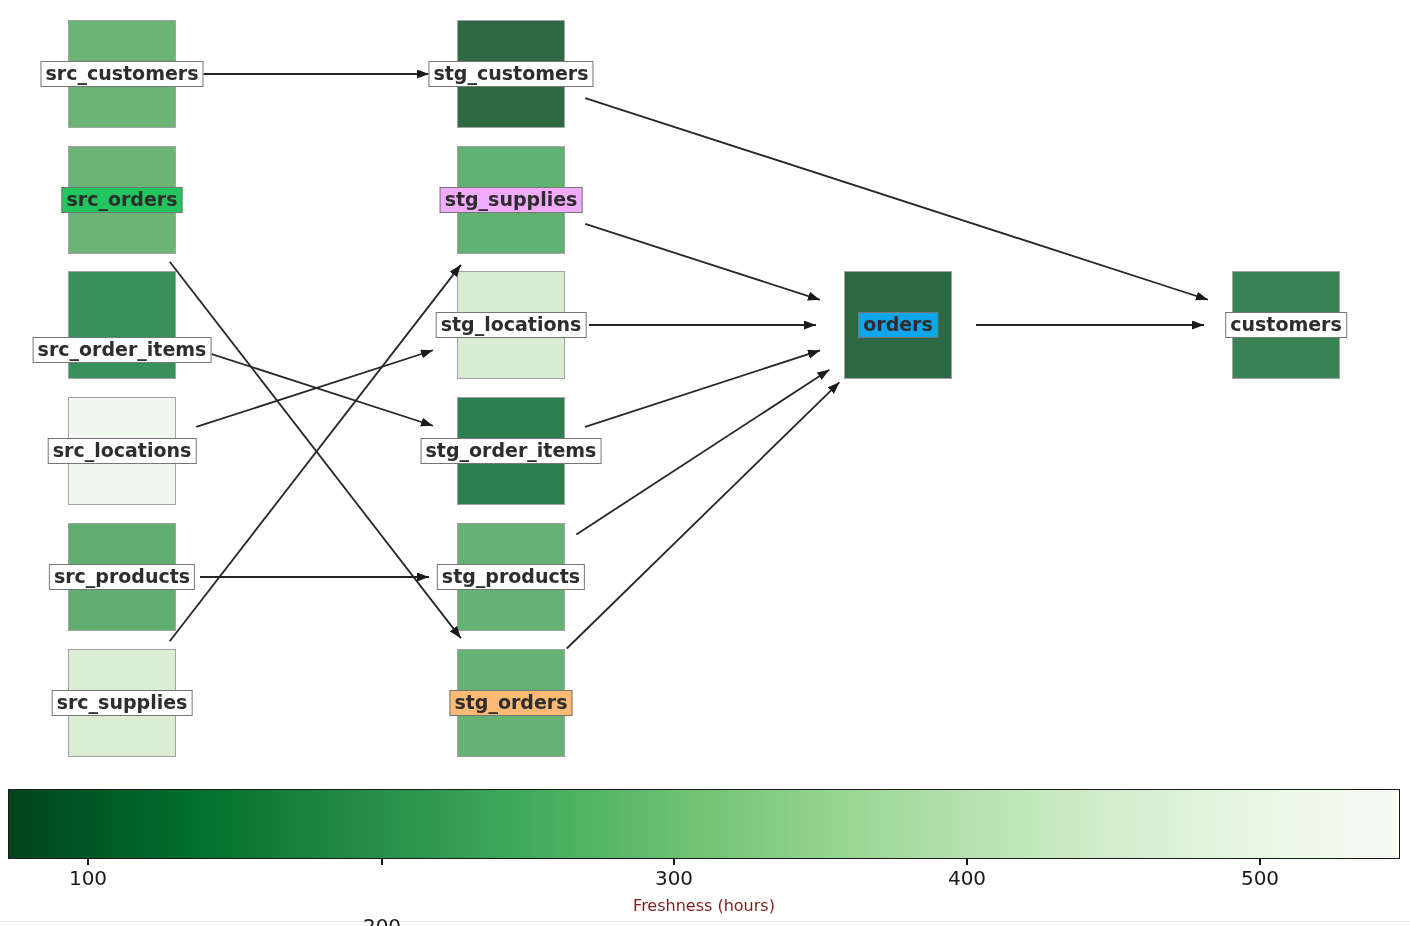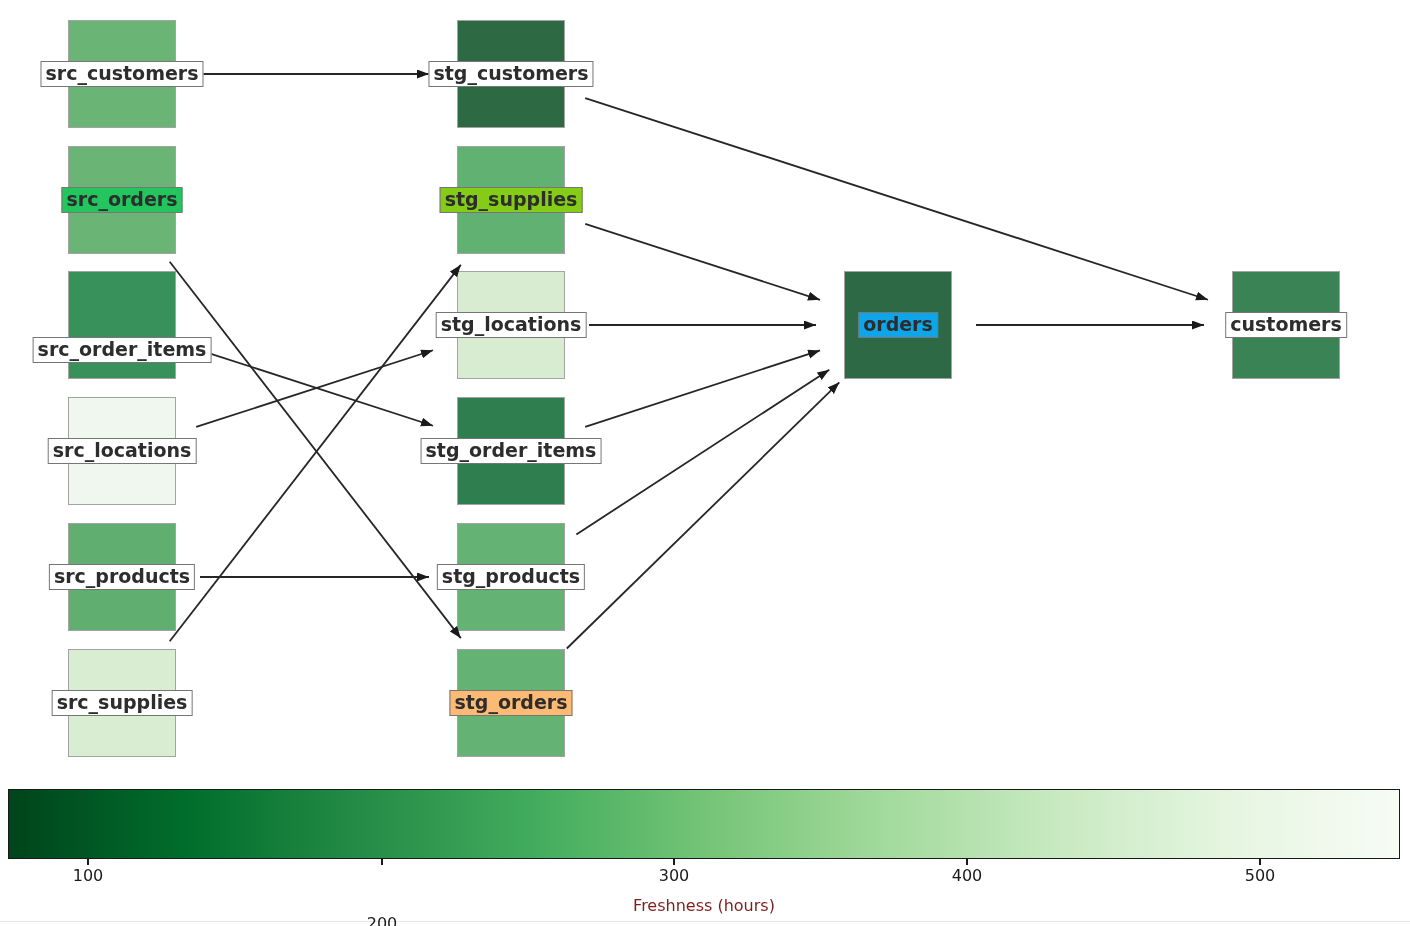--- a/index.html
+++ b/index.html
@@ -21,21 +21,21 @@
     padding:0px 4px 1px 4px;font-size:19px;font-weight:bold;color:#2d2d2d;
     white-space:nowrap;line-height:23px;
   }
   .colorbar-bar{
     position:absolute;box-sizing:border-box;border:1.6px solid #1a1a1a;z-index:1;
   }
   .cbar-tick{
     position:absolute;width:1.6px;height:6px;background:#1a1a1a;z-index:1;
   }
   .cbar-tick-label{
-    position:absolute;transform:translateX(-50%);font-size:16px;color:#1a1a1a;z-index:1;text-align:center;
+    position:absolute;transform:translateX(-50%);font-size:20px;color:#1a1a1a;z-index:1;text-align:center;
   }
   .cbar-label{
     position:absolute;transform:translateX(-50%);font-size:16px;color:#7f1d1d;z-index:1;
   }
   .bottom-rule{
     position:absolute;left:0;top:921px;width:1410px;height:1px;background:#e7e7e7;z-index:0;
   }
 </style>
 </head>
 <body>
@@ -78,21 +78,21 @@
       <line x1="976" y1="325" x2="1204" y2="325" stroke="#262626" stroke-width="1.8" marker-end="url(#arrow)"></line>
     </svg>
   <div id="label-layer">
       <div class="node-label" style="left: 122px; top: 74px; color: rgb(45, 45, 45); border-color: rgb(118, 118, 118); background: rgb(255, 255, 255);">src_customers</div>
       <div class="node-label" style="left: 122px; top: 200px; color: rgb(45, 45, 45); border-color: rgb(118, 118, 118); background: #22c55e;">src_orders</div>
       <div class="node-label" style="left: 122px; top: 325px; color: rgb(45, 45, 45); border-color: rgb(118, 118, 118); background: rgb(255, 255, 255); margin-top: 25px;">src_order_items</div>
       <div class="node-label" style="left: 122px; top: 451px; color: rgb(45, 45, 45); border-color: rgb(118, 118, 118); background: rgb(255, 255, 255);">src_locations</div>
       <div class="node-label" style="left: 122px; top: 577px; color: rgb(45, 45, 45); border-color: rgb(118, 118, 118); background: rgb(255, 255, 255);">src_products</div>
       <div class="node-label" style="left: 122px; top: 703px; color: rgb(45, 45, 45); border-color: rgb(118, 118, 118); background: rgb(255, 255, 255);">src_supplies</div>
       <div class="node-label" style="left: 511px; top: 74px; color: rgb(45, 45, 45); border-color: rgb(118, 118, 118); background: rgb(255, 255, 255);">stg_customers</div>
-      <div class="node-label" style="left: 511px; top: 200px; color: rgb(45, 45, 45); border-color: rgb(118, 118, 118); background: #84cc16;">stg_supplies</div>
+      <div class="node-label" style="left: 511px; top: 200px; color: rgb(45, 45, 45); border-color: rgb(118, 118, 118); background: #f0abfc;">stg_supplies</div>
       <div class="node-label" style="left: 511px; top: 325px; color: rgb(45, 45, 45); border-color: rgb(118, 118, 118); background: rgb(255, 255, 255);">stg_locations</div>
       <div class="node-label" style="left: 511px; top: 451px; color: rgb(45, 45, 45); border-color: rgb(118, 118, 118); background: rgb(255, 255, 255);">stg_order_items</div>
       <div class="node-label" style="left: 511px; top: 577px; color: rgb(45, 45, 45); border-color: rgb(118, 118, 118); background: rgb(255, 255, 255);">stg_products</div>
       <div class="node-label" style="left: 511px; top: 703px; color: rgb(45, 45, 45); border-color: rgb(118, 118, 118); background: #fdba74; text-align: center;">stg_orders</div>
       <div class="node-label" style="left: 898px; top: 325px; color: rgb(45, 45, 45); border-color: rgb(118, 118, 118); background: #0ea5e9;">orders</div>
       <div class="node-label" style="left: 1286px; top: 325px; color: rgb(45, 45, 45); border-color: rgb(118, 118, 118); background: rgb(255, 255, 255);">customers</div>
     </div>
 
   <div>
     <div id="cbar" class="colorbar-bar" style="left: 8px; top: 789px; width: 1392px; height: 70px; background: linear-gradient(to right, rgb(0, 68, 27), rgb(0, 109, 44), rgb(35, 139, 69), rgb(65, 171, 93), rgb(116, 196, 118), rgb(161, 217, 155), rgb(199, 233, 192), rgb(229, 245, 224), rgb(247, 252, 245));"></div>

